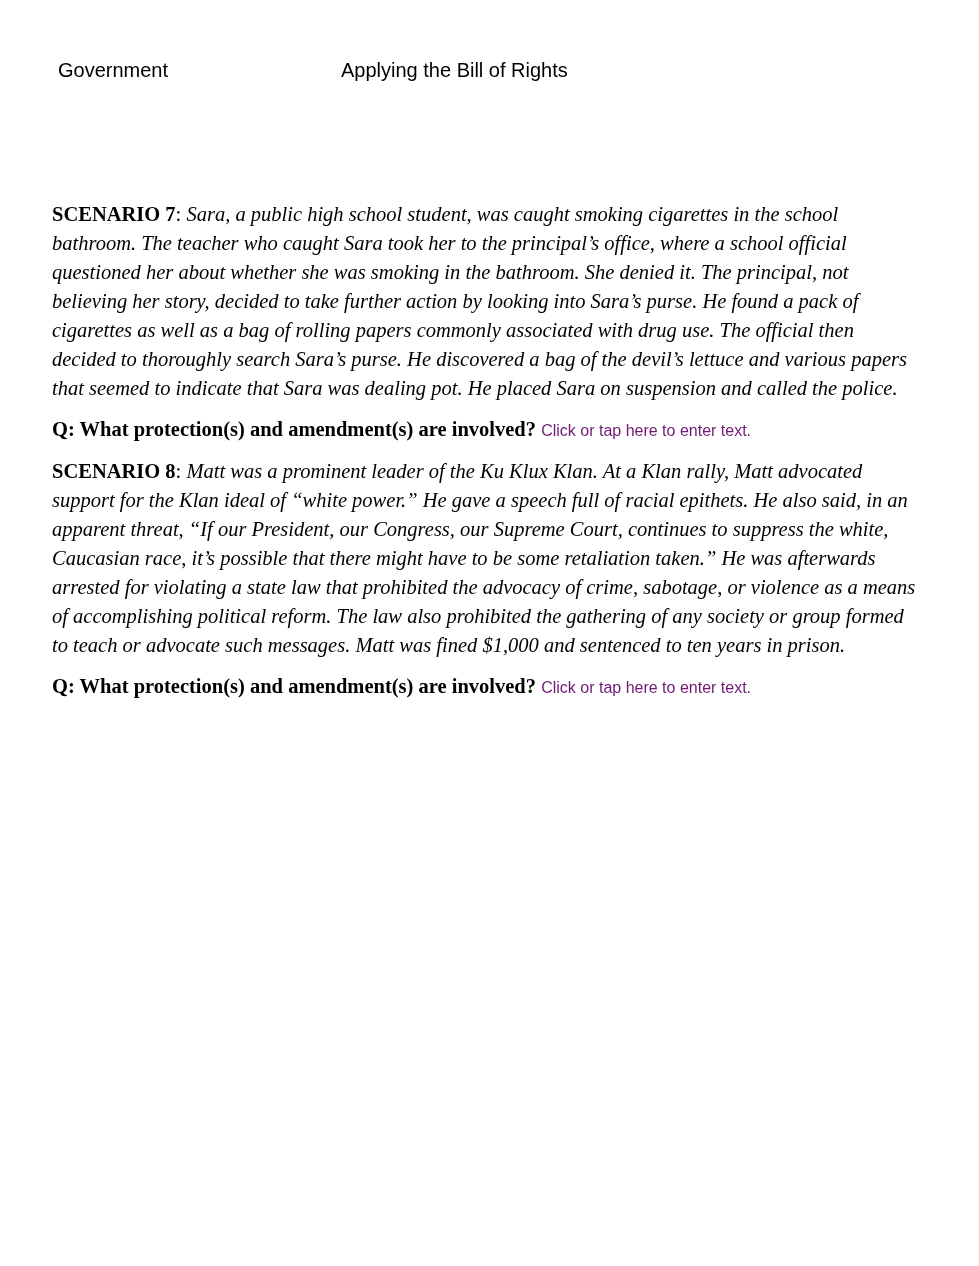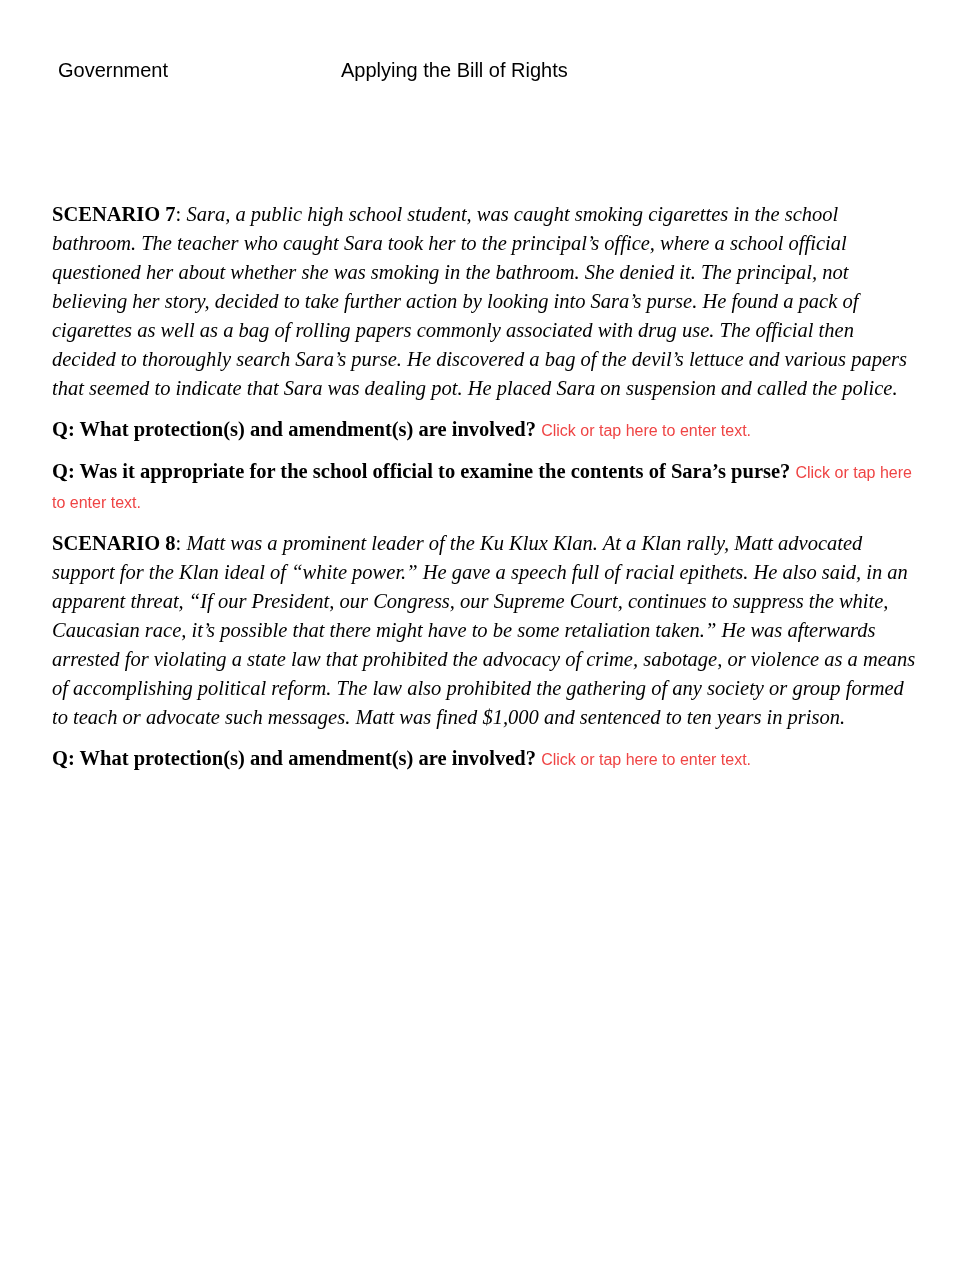--- a/index.html
+++ b/index.html
@@ -54,39 +54,38 @@
     .scenario-text {
       font-style: italic;
     }
     .question {
       font-weight: bold;
       text-align: right;
     }
     .placeholder {
       font-family: "Liberation Sans", sans-serif;
       font-size: 16px;
-      color: #ef4444;
+      color: #701a75;
       font-weight: normal;
       cursor: text;
     }
   </style>
 </head>
 <body>
 
 <div class="header">
   <span class="left">Government</span>
   <span class="center">Applying the Bill of Rights</span>
 </div>
 
 <div class="content">
 
   <p class="para"><span class="scenario-label">SCENARIO 7</span><span>: </span><span class="scenario-text">Sara, a public high school student, was caught smoking cigarettes in the school bathroom. The teacher who caught Sara took her to the principal’s office, where a school official questioned her about whether she was smoking in the bathroom. She denied it. The principal, not believing her story, decided to take further action by looking into Sara’s purse. He found a pack of cigarettes as well as a bag of rolling papers commonly associated with drug use. The official then decided to thoroughly search Sara’s purse. He discovered a bag of the devil’s lettuce and various papers that seemed to indicate that Sara was dealing pot. He placed Sara on suspension and called the police.</span></p>
 
   <p class="para"><span class="question">Q: What protection(s) and amendment(s) are involved?</span> <span class="placeholder">Click or tap here to enter text.</span></p>
 
-  <p class="para"><span class="question">Q: Was it appropriate for the school official to examine the contents of Sara’s purse?</span> <span class="placeholder">Click or tap here to enter text.</span></p>
 
   <p class="para"><span class="scenario-label">SCENARIO 8</span><span>: </span><span class="scenario-text">Matt was a prominent leader of the Ku Klux Klan. At a Klan rally, Matt advocated support for the Klan ideal of “white power.” He gave a speech full of racial epithets. He also said, in an apparent threat, “If our President, our Congress, our Supreme Court, continues to suppress the white, Caucasian race, it’s possible that there might have to be some retaliation taken.” He was afterwards arrested for violating a state law that prohibited the advocacy of crime, sabotage, or violence as a means of accomplishing political reform. The law also prohibited the gathering of any society or group formed to teach or advocate such messages. Matt was fined $1,000 and sentenced to ten years in prison.</span></p>
 
   <p class="para"><span class="question">Q: What protection(s) and amendment(s) are involved?</span> <span class="placeholder">Click or tap here to enter text.</span></p>
 
 
 </div>
 
 </body></html>

